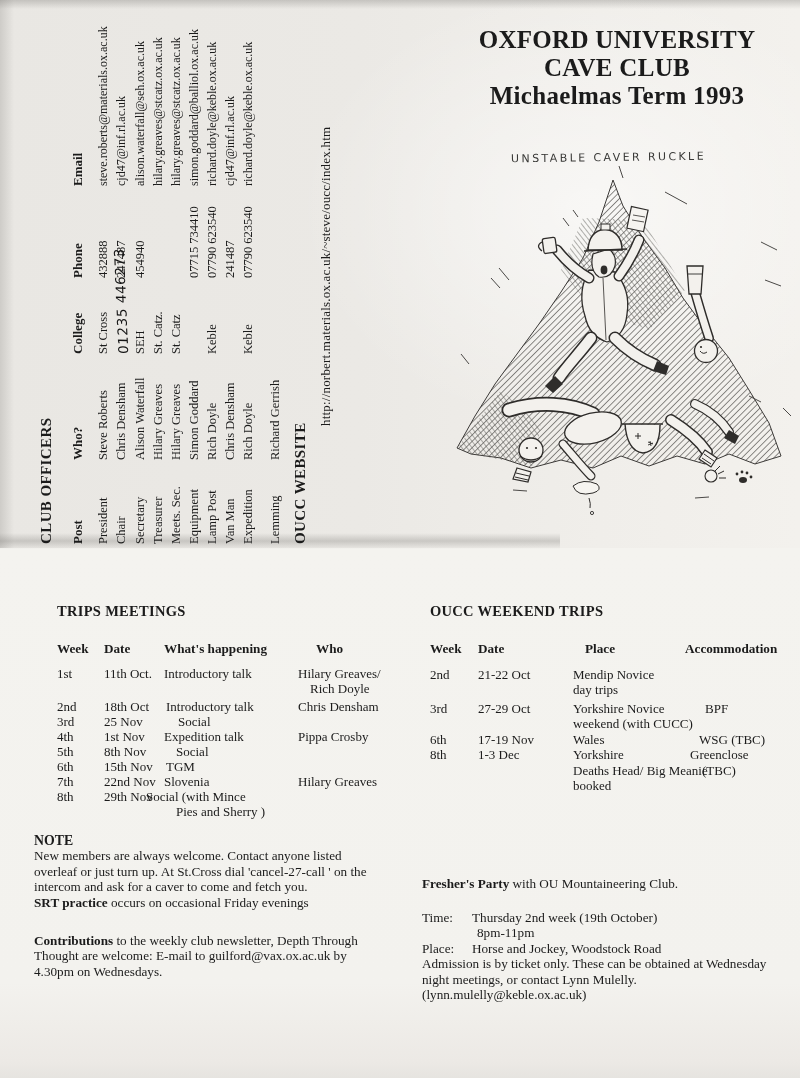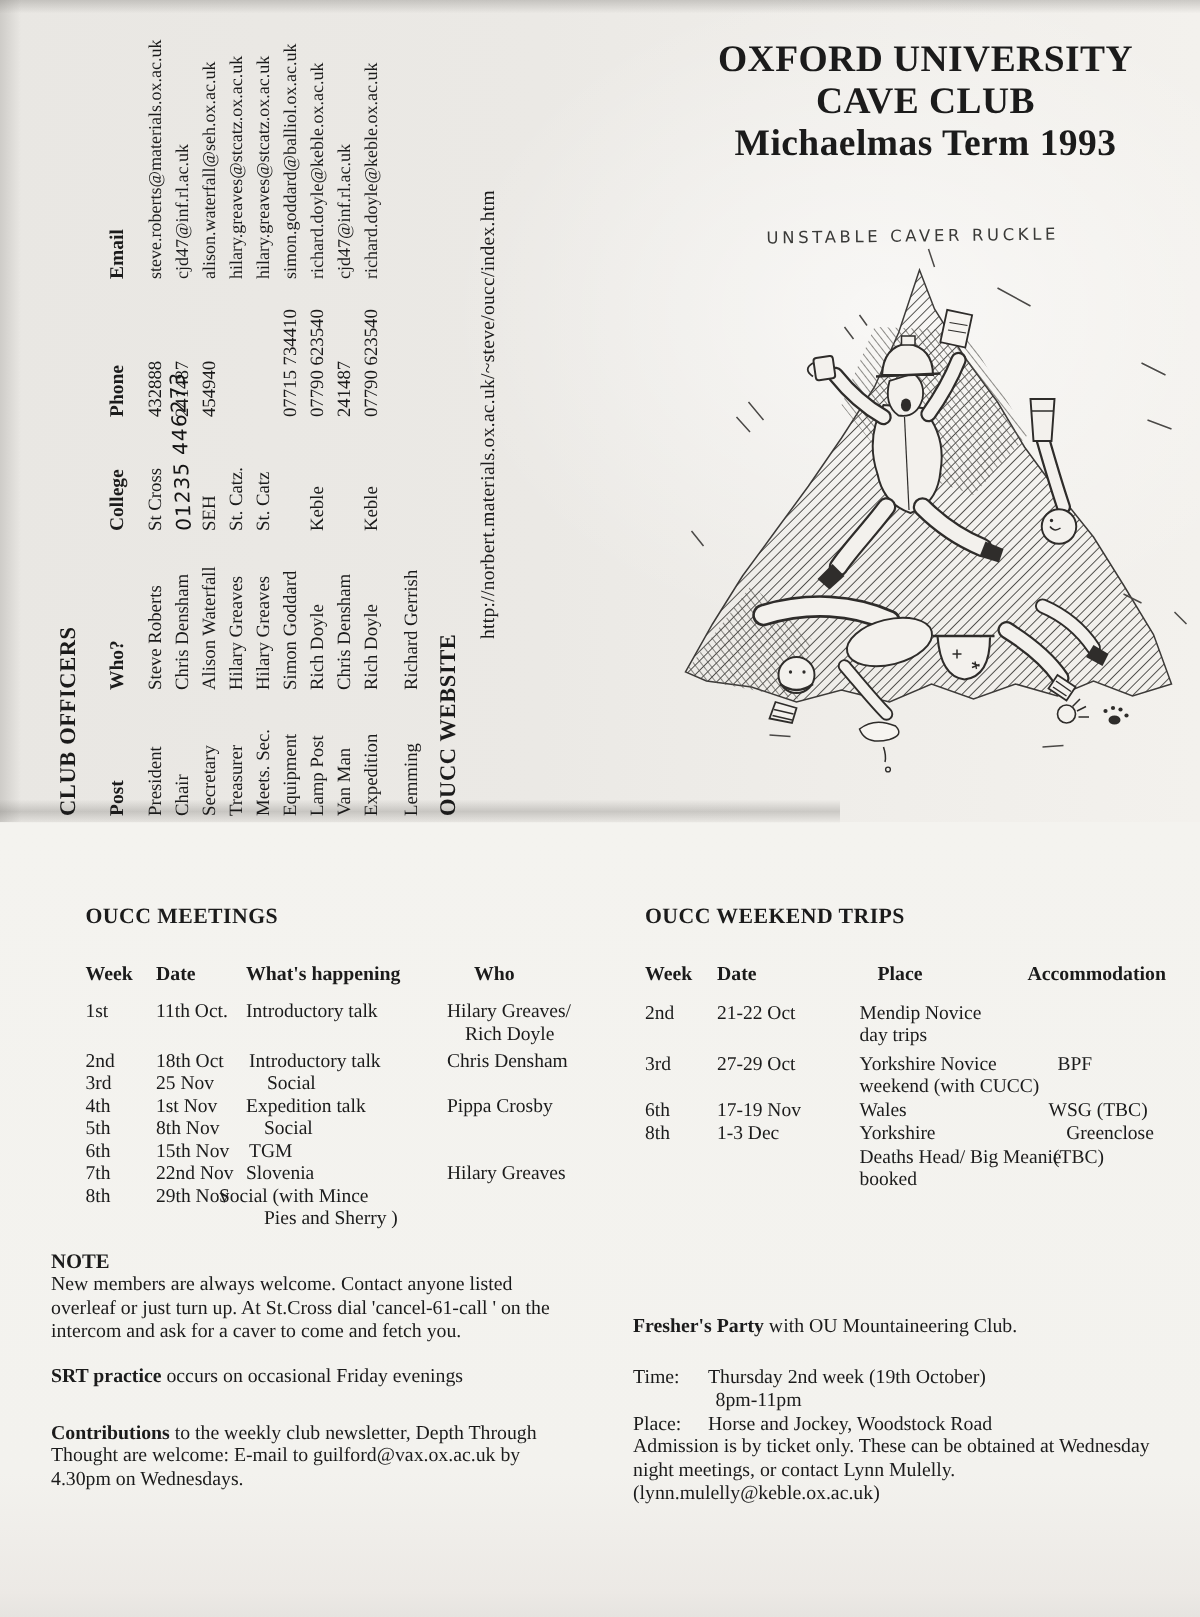--- a/index.html
+++ b/index.html
@@ -61,34 +61,34 @@
   }
   .cartoon-svg{position:absolute;left:443px;top:158px;}
   
   .section-title{font-weight:bold;font-size:14.5px;letter-spacing:.3px;}
   .meetings{position:absolute;left:57px;top:603px;width:352px;}
   .mt-table{display:grid;grid-template-columns:47px 60px 134px auto;
     margin-top:21px;font-size:13px;line-height:15px;}
   .mt-table .h{font-weight:bold;font-size:13.2px;padding-bottom:10px;}
   .mt-table .c{white-space:nowrap;}
   .gaprow{grid-column:1/-1;height:3px;}
-  .pl2{padding-left:2px;}  .pl5{padding-left:5px;text-align:center;}
+  .pl2{padding-left:2px;}  .pl5{padding-left:5px;}
   .pl12{padding-left:12px;}.pl14{padding-left:14px;}
   .pl17{padding-left:17px;}.pl18{padding-left:18px;}.pl20{padding-left:20px;}
   .ml-18{margin-left:-18px;}
   .trips{position:absolute;left:430px;top:603px;width:360px;}
   .tr-table{display:grid;grid-template-columns:48px 95px 112px auto;
     margin-top:21px;font-size:13px;line-height:15.5px;}
   .tr-table .h{font-weight:bold;font-size:13.2px;padding-bottom:10px;white-space:nowrap;}
   .tr-table .c{white-space:nowrap;}
   
   .note{position:absolute;left:34px;top:833px;width:354px;font-size:13.2px;line-height:15.4px;}
   .note .nh{font-weight:bold;font-size:13.8px;}
   .note p{margin:0;}
-  .note .sp1{margin-top:14px;}
+  .note .sp1{}
   .note .sp2{margin-top:23px;}
   .freshers{position:absolute;left:422px;top:852px;width:370px;font-size:13.2px;line-height:15.5px;margin-top:24px;}
   .freshers p{margin:0;}
   .fp-rows{margin-top:18px;}
   .fp-row{display:flex;}
   .fp-label{width:50px;flex:0 0 50px;}
   .fp-admission{margin-top:17px;}
   b{font-weight:bold;}
 </style>
 </head>
@@ -279,21 +279,21 @@
     <path d="M18,196 l8,10"></path>
     <path d="M306,238 l12,6"></path>
     <path d="M70,332 l14,1 M252,340 l14,-1"></path>
     <path d="M176,8 l4,12 M222,34 l22,12"></path>
     <path d="M120,60 l6,8 M130,52 l5,7"></path>
     <path d="M340,250 l8,8"></path>
   </g>
 </svg>
 
 <div class="meetings">
-  <div class="section-title">OUCC MEETINGS</div>
+  <div class="section-title">TRIPS MEETINGS</div>
   <div class="mt-table">
     <div class="h">Week</div>
     <div class="h">Date</div>
     <div class="h">What's happening</div>
     <div class="h pl18">Who</div>
 
     <div class="c">1st</div>
     <div class="c">11th Oct.</div>
     <div class="c">Introductory talk</div>
     <div class="c">
@@ -381,21 +381,21 @@
     </div>
     <div class="c">
       <div class="pl5">Greenclose</div>
       <div class="pl17">(TBC)</div>
     </div>
   </div>
 </div>
 
 <div class="note">
   <div class="nh">NOTE</div>
-  <p>New members are always welcome.  Contact anyone listed overleaf or just turn up.  At St.Cross dial 'cancel-61-call ' on the intercom and ask for a caver to come and fetch you.</p>
+  <p>New members are always welcome.  Contact anyone listed overleaf or just turn up.  At St.Cross dial 'cancel-27-call ' on the intercom and ask for a caver to come and fetch you.</p>
   <p class="sp1"><b>SRT practice</b><span> occurs on occasional Friday evenings</span></p>
   <p class="sp2"><b>Contributions</b><span> to the weekly club newsletter, Depth Through Thought are welcome: E-mail to guilford@vax.ox.ac.uk by 4.30pm on Wednesdays.</span></p>
 </div>
 
 <div class="freshers">
   <p><b>Fresher's Party</b><span> with OU Mountaineering Club.</span></p>
   <div class="fp-rows">
     <div class="fp-row">
       <span class="fp-label">Time:</span>
       <span>Thursday 2nd week (19th October)</span>

